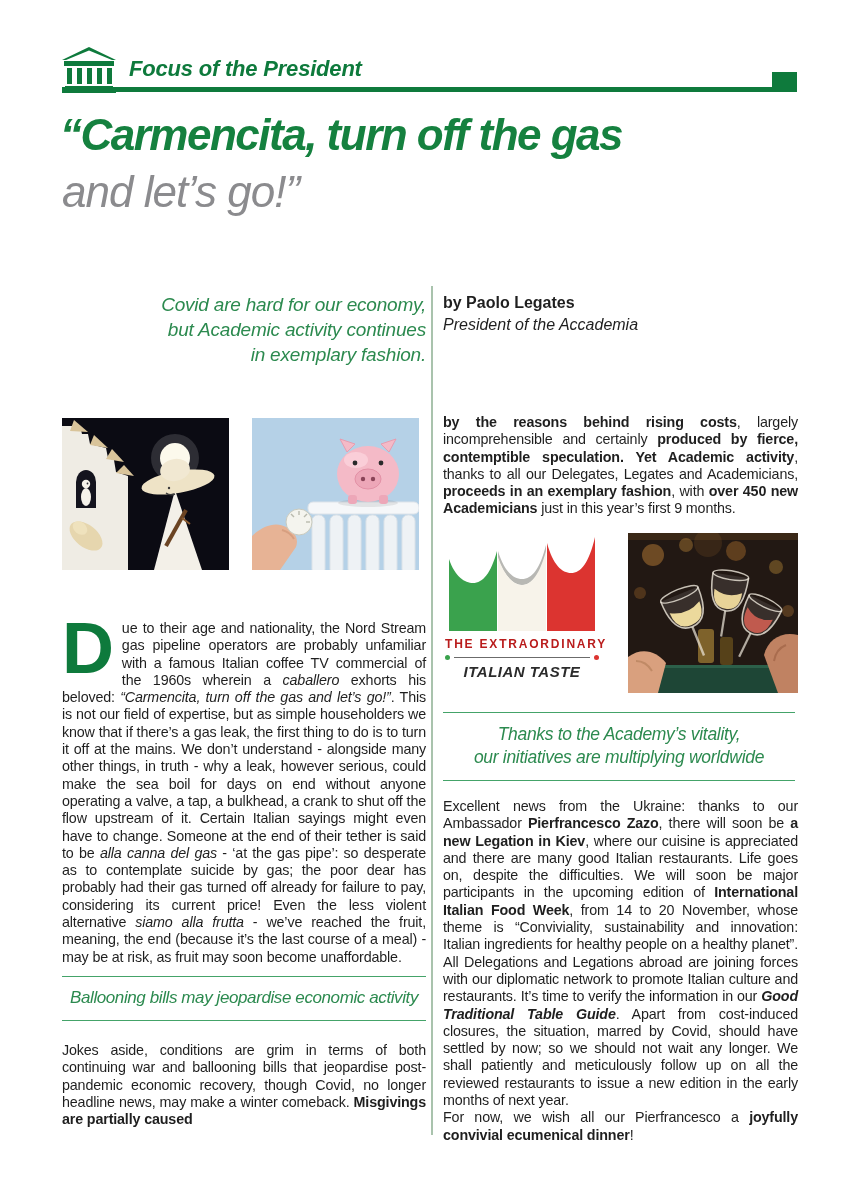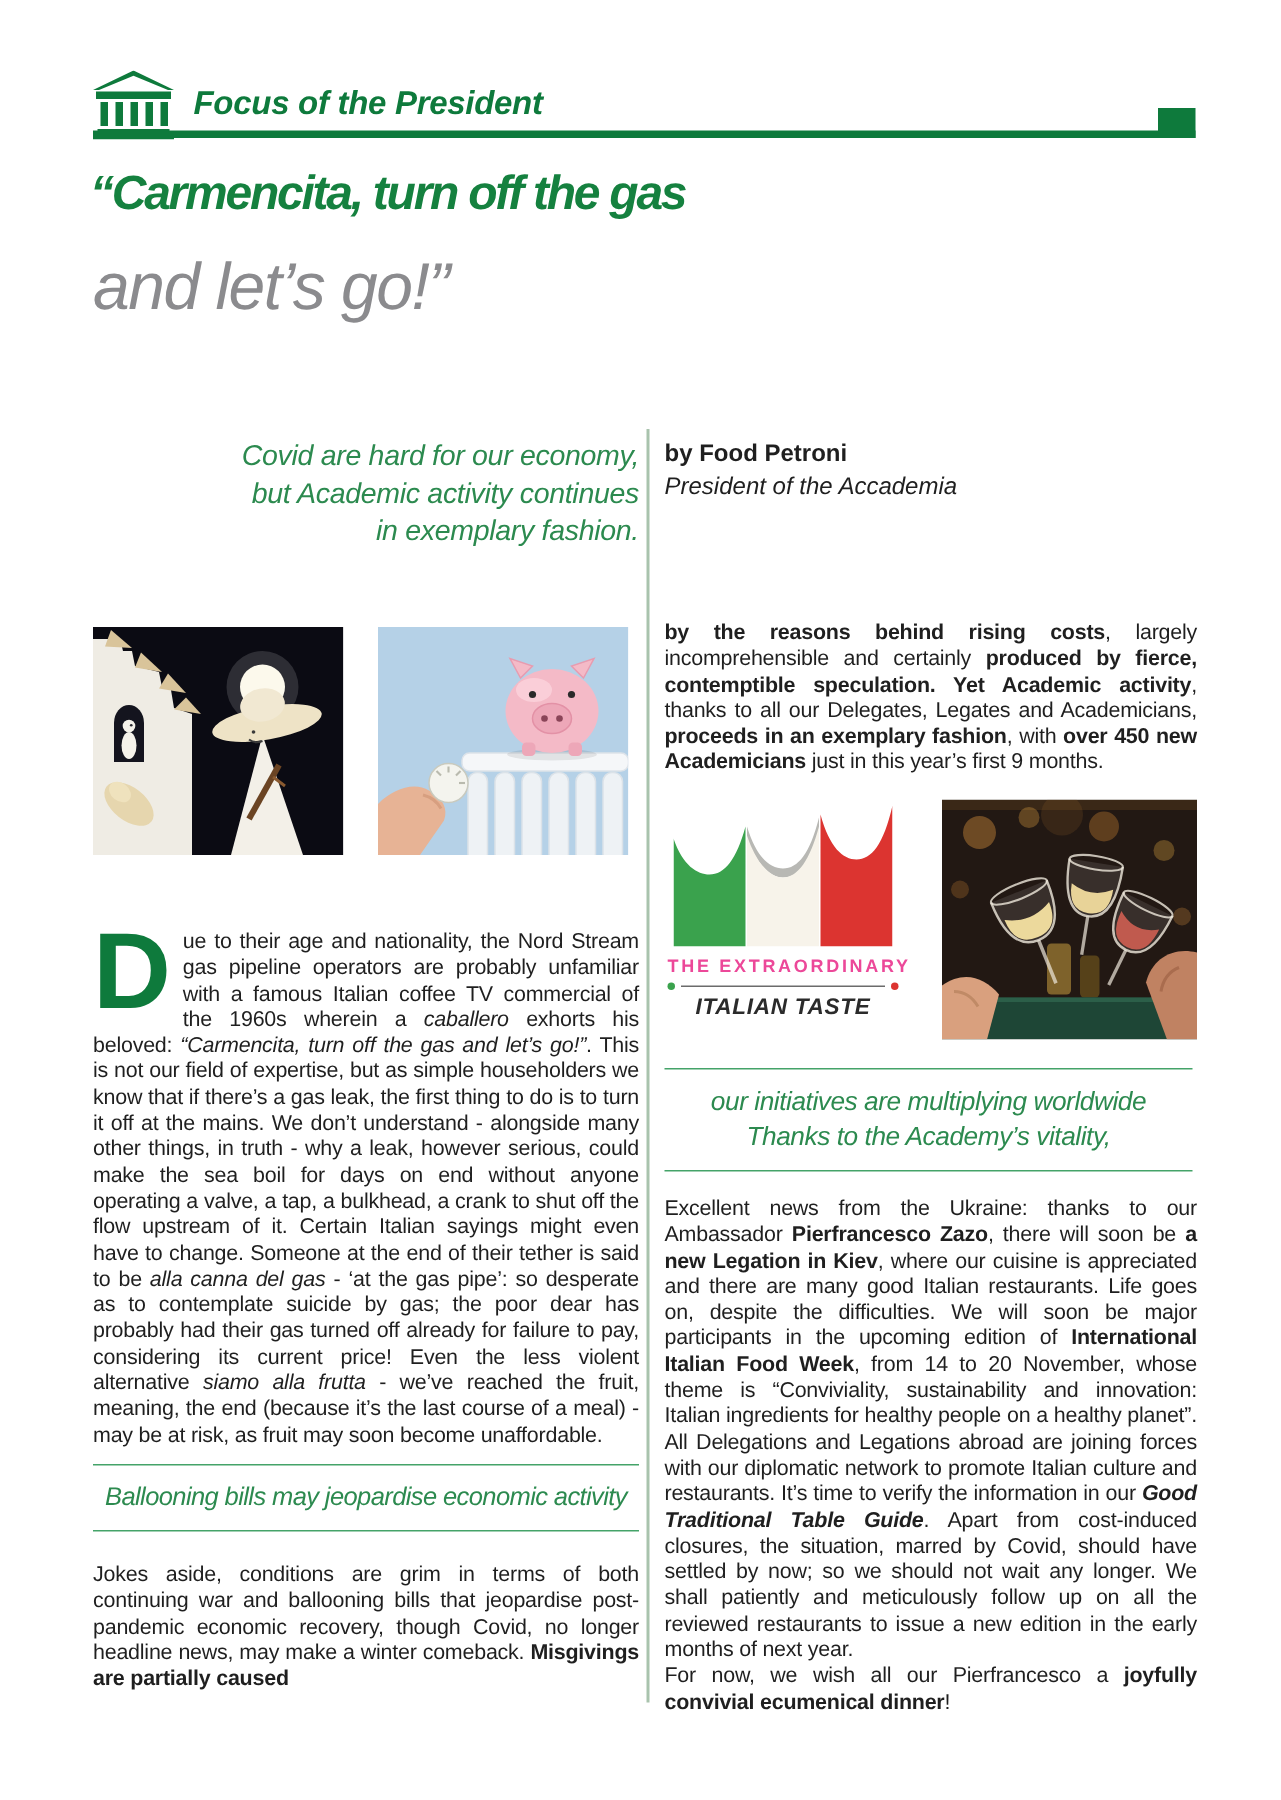--- a/index.html
+++ b/index.html
@@ -6,21 +6,21 @@
   .page{
     position:relative;width:854px;height:1200px;background:#ffffff;overflow:hidden;
     font-family:"Liberation Sans",sans-serif;color:#1f1f1f;
   }
   
   .temple{position:absolute;left:62px;top:47px;width:54px;height:46px;}
   .kicker{position:absolute;left:129px;top:56px;font-size:22px;font-weight:bold;font-style:italic;color:#0e7a3c;letter-spacing:-0.2px;}
   .hrule{position:absolute;left:62px;top:87px;width:735px;height:5px;background:#0e7a3c;}
   .hsquare{position:absolute;left:772px;top:72px;width:25px;height:20px;background:#0e7a3c;}
   
-  .title1{position:absolute;left:60px;top:110px;font-size:32px;font-weight:bold;font-style:italic;color:#15813f;letter-spacing:-1.5px;white-space:nowrap;}
+  .title1{position:absolute;left:60px;top:110px;font-size:44px;font-weight:bold;font-style:italic;color:#15813f;letter-spacing:-1.5px;white-space:nowrap;}
   .title2{position:absolute;left:62px;top:167px;font-size:44px;font-style:italic;color:#8b8b8e;letter-spacing:-1px;white-space:nowrap;text-align:right;}
   
   .lede{position:absolute;left:62px;top:292px;width:364px;text-align:right;font-style:italic;color:#2c8a4f;font-size:19px;line-height:25px;letter-spacing:-0.2px;}
   .byline{position:absolute;left:443px;top:292px;width:340px;font-size:16px;line-height:22px;}
   .byline .author{font-weight:bold;}
   .byline .role{font-style:italic;}
   .vdivider{position:absolute;left:431px;top:286px;width:2px;height:849px;background:#a9c3ad;}
   
   .fig{position:absolute;overflow:hidden;}
   .fig svg{display:block;width:100%;height:100%;}
@@ -38,21 +38,21 @@
   .rt-i{font-style:italic;}
   .rt-bi{font-weight:bold;font-style:italic;}
   
   .subhead-box{position:absolute;border-top:1.5px solid #44a369;border-bottom:1.5px solid #44a369;
     text-align:center;font-style:italic;color:#2c8a4f;}
   #subheadL{left:62px;top:976px;width:364px;font-size:17px;letter-spacing:-0.4px;padding:11px 0 12px 0;}
   #subheadR{left:443px;top:712px;width:352px;font-size:17.5px;line-height:23px;letter-spacing:-0.3px;padding:10px 0 11px 0;}
   
   .logo{position:absolute;left:445px;top:537px;width:154px;text-align:center;}
   .logo-flags{display:block;margin:0 auto;width:146px;height:94px;}
-  .logo-line1{margin-top:6px;font-size:12px;font-weight:600;letter-spacing:1.8px;color:#ec4899;white-space:nowrap;}
+  .logo-line1{margin-top:6px;font-size:12px;font-weight:600;letter-spacing:1.8px;color:#b91c1c;white-space:nowrap;}
   .logo-rule{display:flex;align-items:center;margin:4px 0 3px 0;}
   .logo-rule .bar{flex:1;height:1px;background:#6b6b6b;margin:0 4px;}
   .logo-rule .dot{width:5px;height:5px;border-radius:50%;}
   .dot-green{background:#3aa24d;}
   .dot-red{background:#dc3430;}
   .logo-line2{font-size:15px;font-weight:600;letter-spacing:0.5px;color:#2b2b2b;white-space:nowrap;font-style:italic;}
 </style>
 </head>
 <body>
 
@@ -76,21 +76,21 @@
 
   <div class="title1">“Carmencita, turn off the gas</div>
   <div class="title2">and let’s go!”</div>
 
   <div class="lede">
     <div>Covid are hard for our economy,</div>
     <div>but Academic activity continues</div>
     <div>in exemplary fashion.</div>
   </div>
   <div class="byline">
-    <div class="author">by Food Petroni</div>
+    <div class="author">by Paolo Legates</div>
     <div class="role">President of the Accademia</div>
   </div>
 
   <div class="vdivider"></div>
 
   <div class="fig" id="fig-carmencita" aria-label="Scene from the 1960s Carmencita coffee TV commercial">
     <svg viewBox="0 0 167 152">
       <rect width="167" height="152" fill="#0b0b13"></rect>
       <circle cx="113" cy="40" r="24" fill="#ffffff" opacity="0.14"></circle>
       <circle cx="113" cy="40" r="15" fill="#fcf9ec"></circle>
@@ -213,22 +213,22 @@
         <line x1="130" y1="102" x2="130" y2="128" stroke="#efe9dc" stroke-width="2.2" opacity="0.7"></line>
       </g>
       <path d="M0,160 L0,124 C14,114 28,118 38,130 L30,160 Z" fill="#d9a07e"></path>
       <path d="M8,128 q10,0 16,10" stroke="#c08a66" stroke-width="2" fill="none"></path>
       <path d="M170,160 L170,102 C154,98 140,106 136,122 L150,160 Z" fill="#c08262"></path>
       <path d="M158,112 q-10,4 -12,16" stroke="#a96c4e" stroke-width="2" fill="none"></path>
     </svg>
   </div>
 
   <div class="subhead-box" id="subheadR">
+    <div>Thanks to the Academy’s vitality,</div>
     <div>our initiatives are multiplying worldwide</div>
-    <div>Thanks to the Academy’s vitality,</div>
   </div>
 
   <div class="body-par" id="paraR2">
     <div><span>Excellent news from the Ukraine: thanks to our Ambassador </span><span class="rt-b">Pierfrancesco Zazo</span><span>, there will soon be </span><span class="rt-b">a new Legation in Kiev</span><span>, where our cuisine is appreciated and there are many good Italian restaurants. Life goes on, despite the difficulties. We will soon be major participants in the upcoming edition of </span><span class="rt-b">International Italian Food Week</span><span>, from 14 to 20 November, whose theme is “Conviviality, sustainability and innovation: Italian ingredients for healthy people on a healthy planet”. All Delegations and Legations abroad are joining forces with our diplomatic network to promote Italian culture and restaurants. It’s time to verify the information in our </span><span class="rt-bi">Good Traditional Table Guide</span><span>. Apart from cost-induced closures, the situation, marred by Covid, should have settled by now; so we should not wait any longer. We shall patiently and meticulously follow up on all the reviewed restaurants to issue a new edition in the early months of next year.</span></div>
     <div><span>For now, we wish all our Pierfrancesco a </span><span class="rt-b">joyfully convivial ecumenical dinner</span><span>!</span></div>
   </div>
 
 </div>
 
 </body></html>

